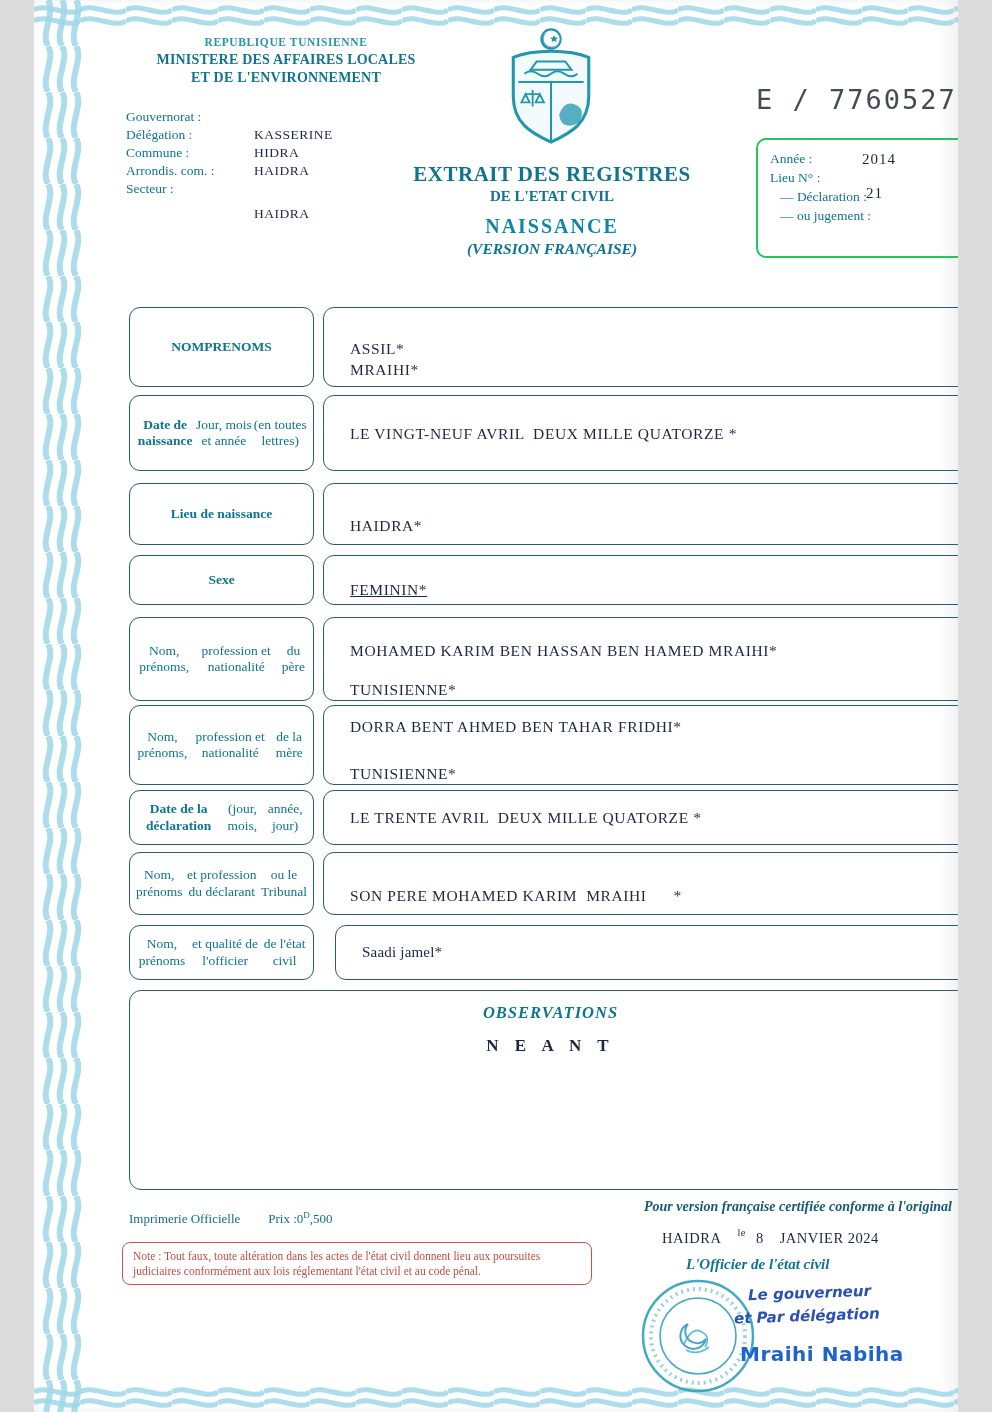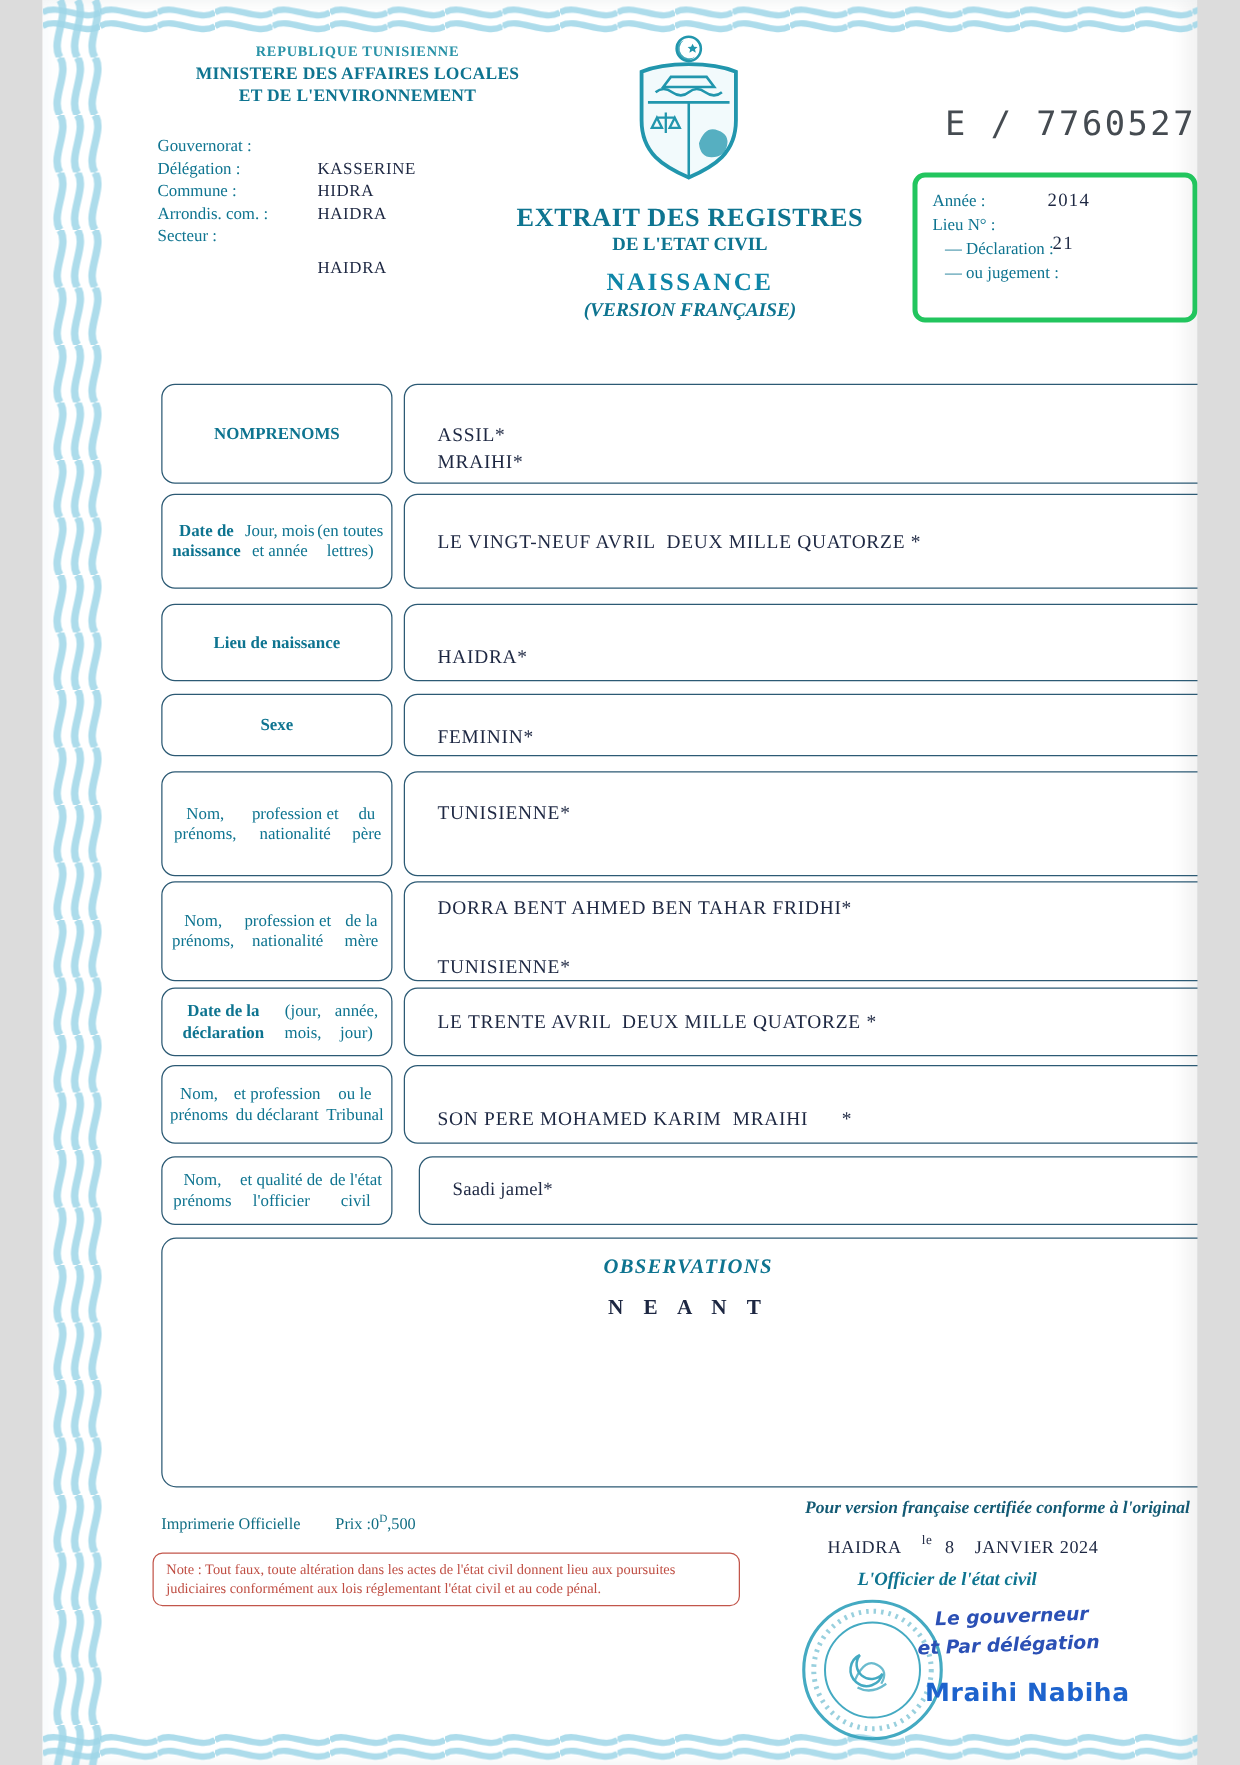--- a/index.html
+++ b/index.html
@@ -28,22 +28,22 @@
   .adm-value { color: #1d2742; letter-spacing: .5px; }
   .adm-extra { margin-top: 7px; padding-left: 128px; }
 
   .titleblk { position: absolute; left: 322px; top: 162px; width: 392px; text-align: center; color: #0e7490; }
   .t1 { font-size: 21px; font-weight: bold; letter-spacing: .5px; }
   .t2 { font-size: 15px; font-weight: bold; margin-top: 1px; }
   .t3 { font-size: 20px; font-weight: bold; letter-spacing: 2px; margin-top: 10px; color: #0f86a8; }
   .t4 { font-size: 15.5px; font-weight: bold; font-style: italic; margin-top: 2px; }
 
   .actebox {
-    position: absolute; left: 696px; top: 138px; width: 228px; height: 120px;
-    border: 4px solid #22c55e; border-radius: 10px; padding: 9px 12px;
+    position: absolute; left: 722px; top: 138px; width: 228px; height: 120px;
+    border: 2px solid #22c55e; border-radius: 10px; padding: 9px 12px;
     color: #0e7490; font-size: 13.5px;
   }
   .acte-line { line-height: 19px; }
   .acte-dash { padding-left: 10px; }
   .acte-val { position: absolute; color: #1d2742; font-size: 15px; letter-spacing: 1px; }
   .acte-annee { left: 104px; top: 11px; }
   .acte-num  { left: 108px; top: 45px; }
 
   
   .form { margin: 7px 0 0 95px; width: 843px; }
@@ -59,21 +59,21 @@
   .vbox {
     flex: 1; border: 1.4px solid #2c5a74; border-radius: 11px;
     padding: 6px 10px 6px 26px; display: flex; flex-direction: column; color: #1d2742;
   }
   .val { font-size: 15.5px; letter-spacing: .6px; white-space: pre-wrap; line-height: 21px; }
   .val-small { font-size: 15px; letter-spacing: .2px; }
 
   .r1 { height: 80px; }  .r1 .vbox { justify-content: flex-end; padding-bottom: 6px; }
   .r2 { height: 76px; margin-bottom: 12px; } .r2 .vbox { justify-content: center; }
   .r3 { height: 62px; margin-bottom: 10px; } .r3 .vbox { justify-content: flex-end; padding-bottom: 8px; }
-  .r4 { height: 50px; margin-bottom: 12px; } .r4 .vbox { justify-content: flex-end; padding-bottom: 4px; }
+  .r4 { height: 50px; margin-bottom: 12px; } .r4 .vbox { justify-content: flex-end; padding-bottom: 4px; text-decoration: underline; }
   .r5 { height: 84px; margin-bottom: 4px; }  .r5 .vbox { justify-content: space-between; padding-top: 22px; padding-bottom: 0; }
   .r6 { height: 80px; margin-bottom: 5px; }  .r6 .vbox { justify-content: space-between; padding-top: 10px; padding-bottom: 0; }
   .r7 { height: 55px; margin-bottom: 7px; }  .r7 .vbox { justify-content: center; }
   .r8 { height: 63px; margin-bottom: 10px; } .r8 .vbox { justify-content: flex-end; padding-bottom: 8px; }
   .r9 { height: 55px; margin-bottom: 10px; } .r9 .vbox { justify-content: center; margin-left: 12px; }
 
   
   .obsbox {
     margin: 2px 0 0 95px; width: 843px; height: 200px;
     border: 1.4px solid #2c5a74; border-radius: 12px; padding-top: 12px; text-align: center;
@@ -259,20 +259,21 @@
       </div>
     </div>
 
     <div class="frow r5">
       <div class="lbox">
         <div class="ll">Nom, prénoms,</div>
         <div class="ll">profession et nationalité</div>
         <div class="ll">du père</div>
       </div>
       <div class="vbox">
+        <div class="val">MOHAMED KARIM BEN HASSAN BEN HAMED MRAIHI*</div>
         <div class="val">TUNISIENNE*</div>
       </div>
     </div>
 
     <div class="frow r6">
       <div class="lbox">
         <div class="ll">Nom, prénoms,</div>
         <div class="ll">profession et nationalité</div>
         <div class="ll">de la mère</div>
       </div>

